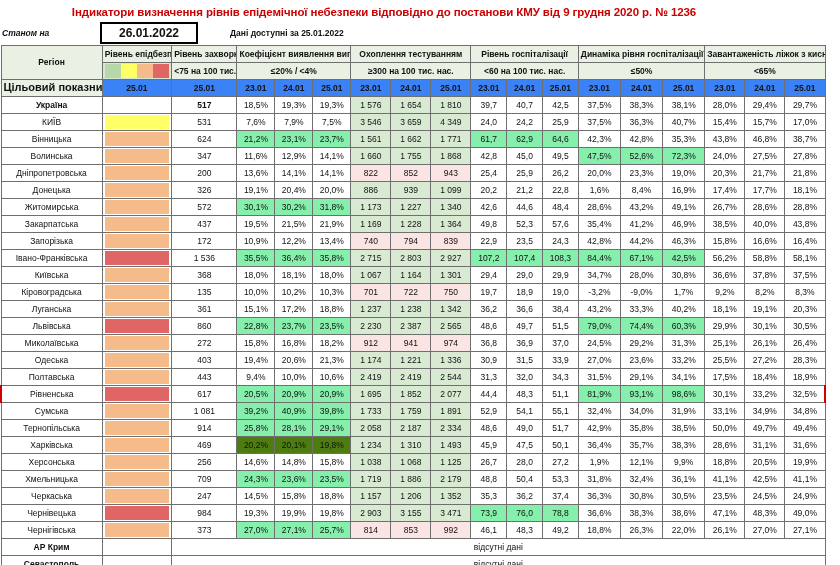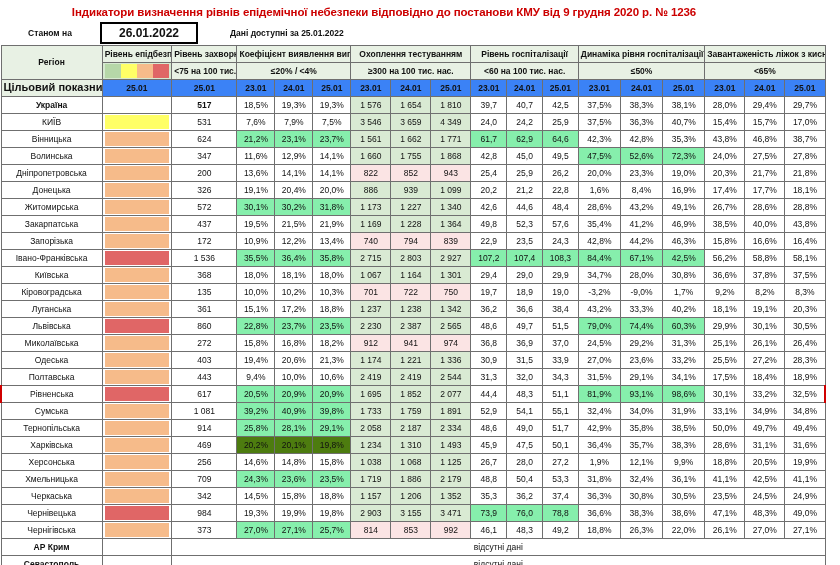--- a/index.html
+++ b/index.html
@@ -75,21 +75,21 @@
 </head>
 <body>
 
 <div class="page">
 
   <div class="title">Індикатори визначення рівнів епідемічної небезпеки відповідно до постанови КМУ від 9 грудня 2020 р. № 1236</div>
 
   <table class="grid" style="border:none;margin-bottom:1px;">
     <tbody>
         <tr class="statusbar">
-      <td class="noborder" style="width:96px;text-align:center;">Станом на</td>
+      <td class="noborder" style="width:96px;text-align:left;font-style:italic;">Станом на</td>
       <td class="datebox" style="width:82px;border-radius:6px;">26.01.2022</td>
       <td class="noborder" style="text-align:left;padding-left:32px;">Дані доступні за 25.01.2022</td>
     </tr>
   </tbody>
     </table>
 
   <table class="grid">
     <colgroup>
       <col style="width:96px">
       <col style="width:66px">
@@ -667,21 +667,21 @@
           <td class="">36,1%</td>
           <td class="">41,1%</td>
           <td class="">42,5%</td>
           <td class="">41,1%</td>
         </tr>
         <tr>
           <td class="region-cell">Черкаська</td>
           <td class="lvl-cell">
             <div class="lvl-box c-orange"></div>
           </td>
-          <td class="">342</td>
+          <td class="">247</td>
           <td class="">14,5%</td>
           <td class="">15,8%</td>
           <td class="">18,8%</td>
           <td class="greenbg">1 157</td>
           <td class="greenbg">1 206</td>
           <td class="greenbg">1 352</td>
           <td class="">35,3</td>
           <td class="">36,2</td>
           <td class="">37,4</td>
           <td class="">36,3%</td>

